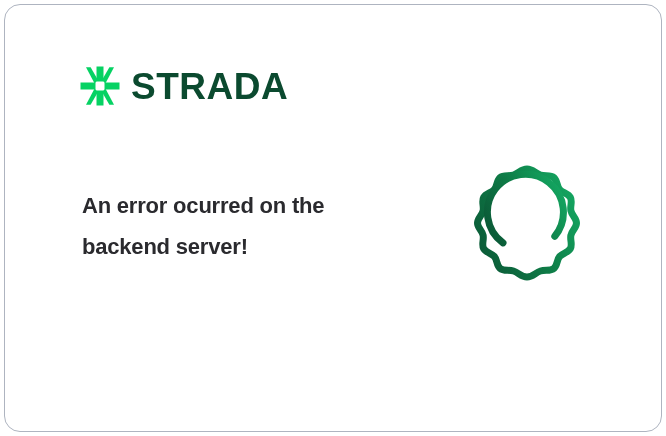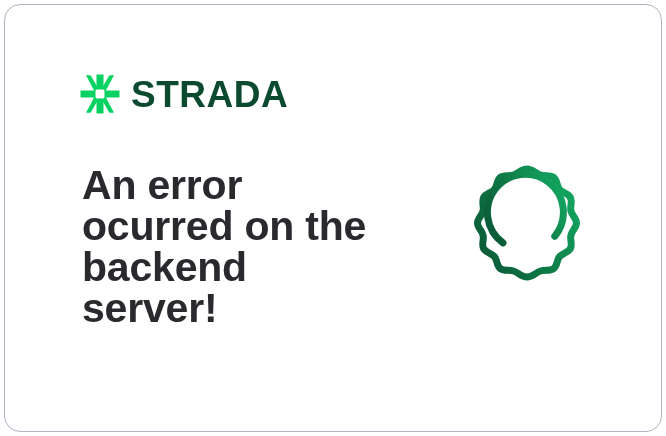--- a/index.html
+++ b/index.html
@@ -20,21 +20,21 @@
     height: 428px;
     background: #ffffff;
     border: 1px solid #aeb4c0;
     border-radius: 16px;
   }
 
   
   #brand {
     position: absolute;
     left: 74px;
-    top: 68px;
+    top: 60px;
     display: flex;
     align-items: center;
     gap: 10px;
   }
 
   #brand-mark {
     width: 42px;
     height: 42px;
     display: block;
     flex: 0 0 auto;
@@ -46,23 +46,23 @@
     letter-spacing: 0.5px;
     color: #0b4a2f;
     line-height: 1;
     white-space: nowrap;
   }
 
   
   #headline {
     position: absolute;
     left: 77px;
-    top: 160px;
+    top: 180px;
     width: 300px;
-    font-size: 41px;
+    font-size: 22px;
     font-weight: 700;
     line-height: 41px;
     letter-spacing: -0.2px;
     color: #2a2a2e;
   }
 
   
   #gear-illustration {
     position: absolute;
     left: 446px;

